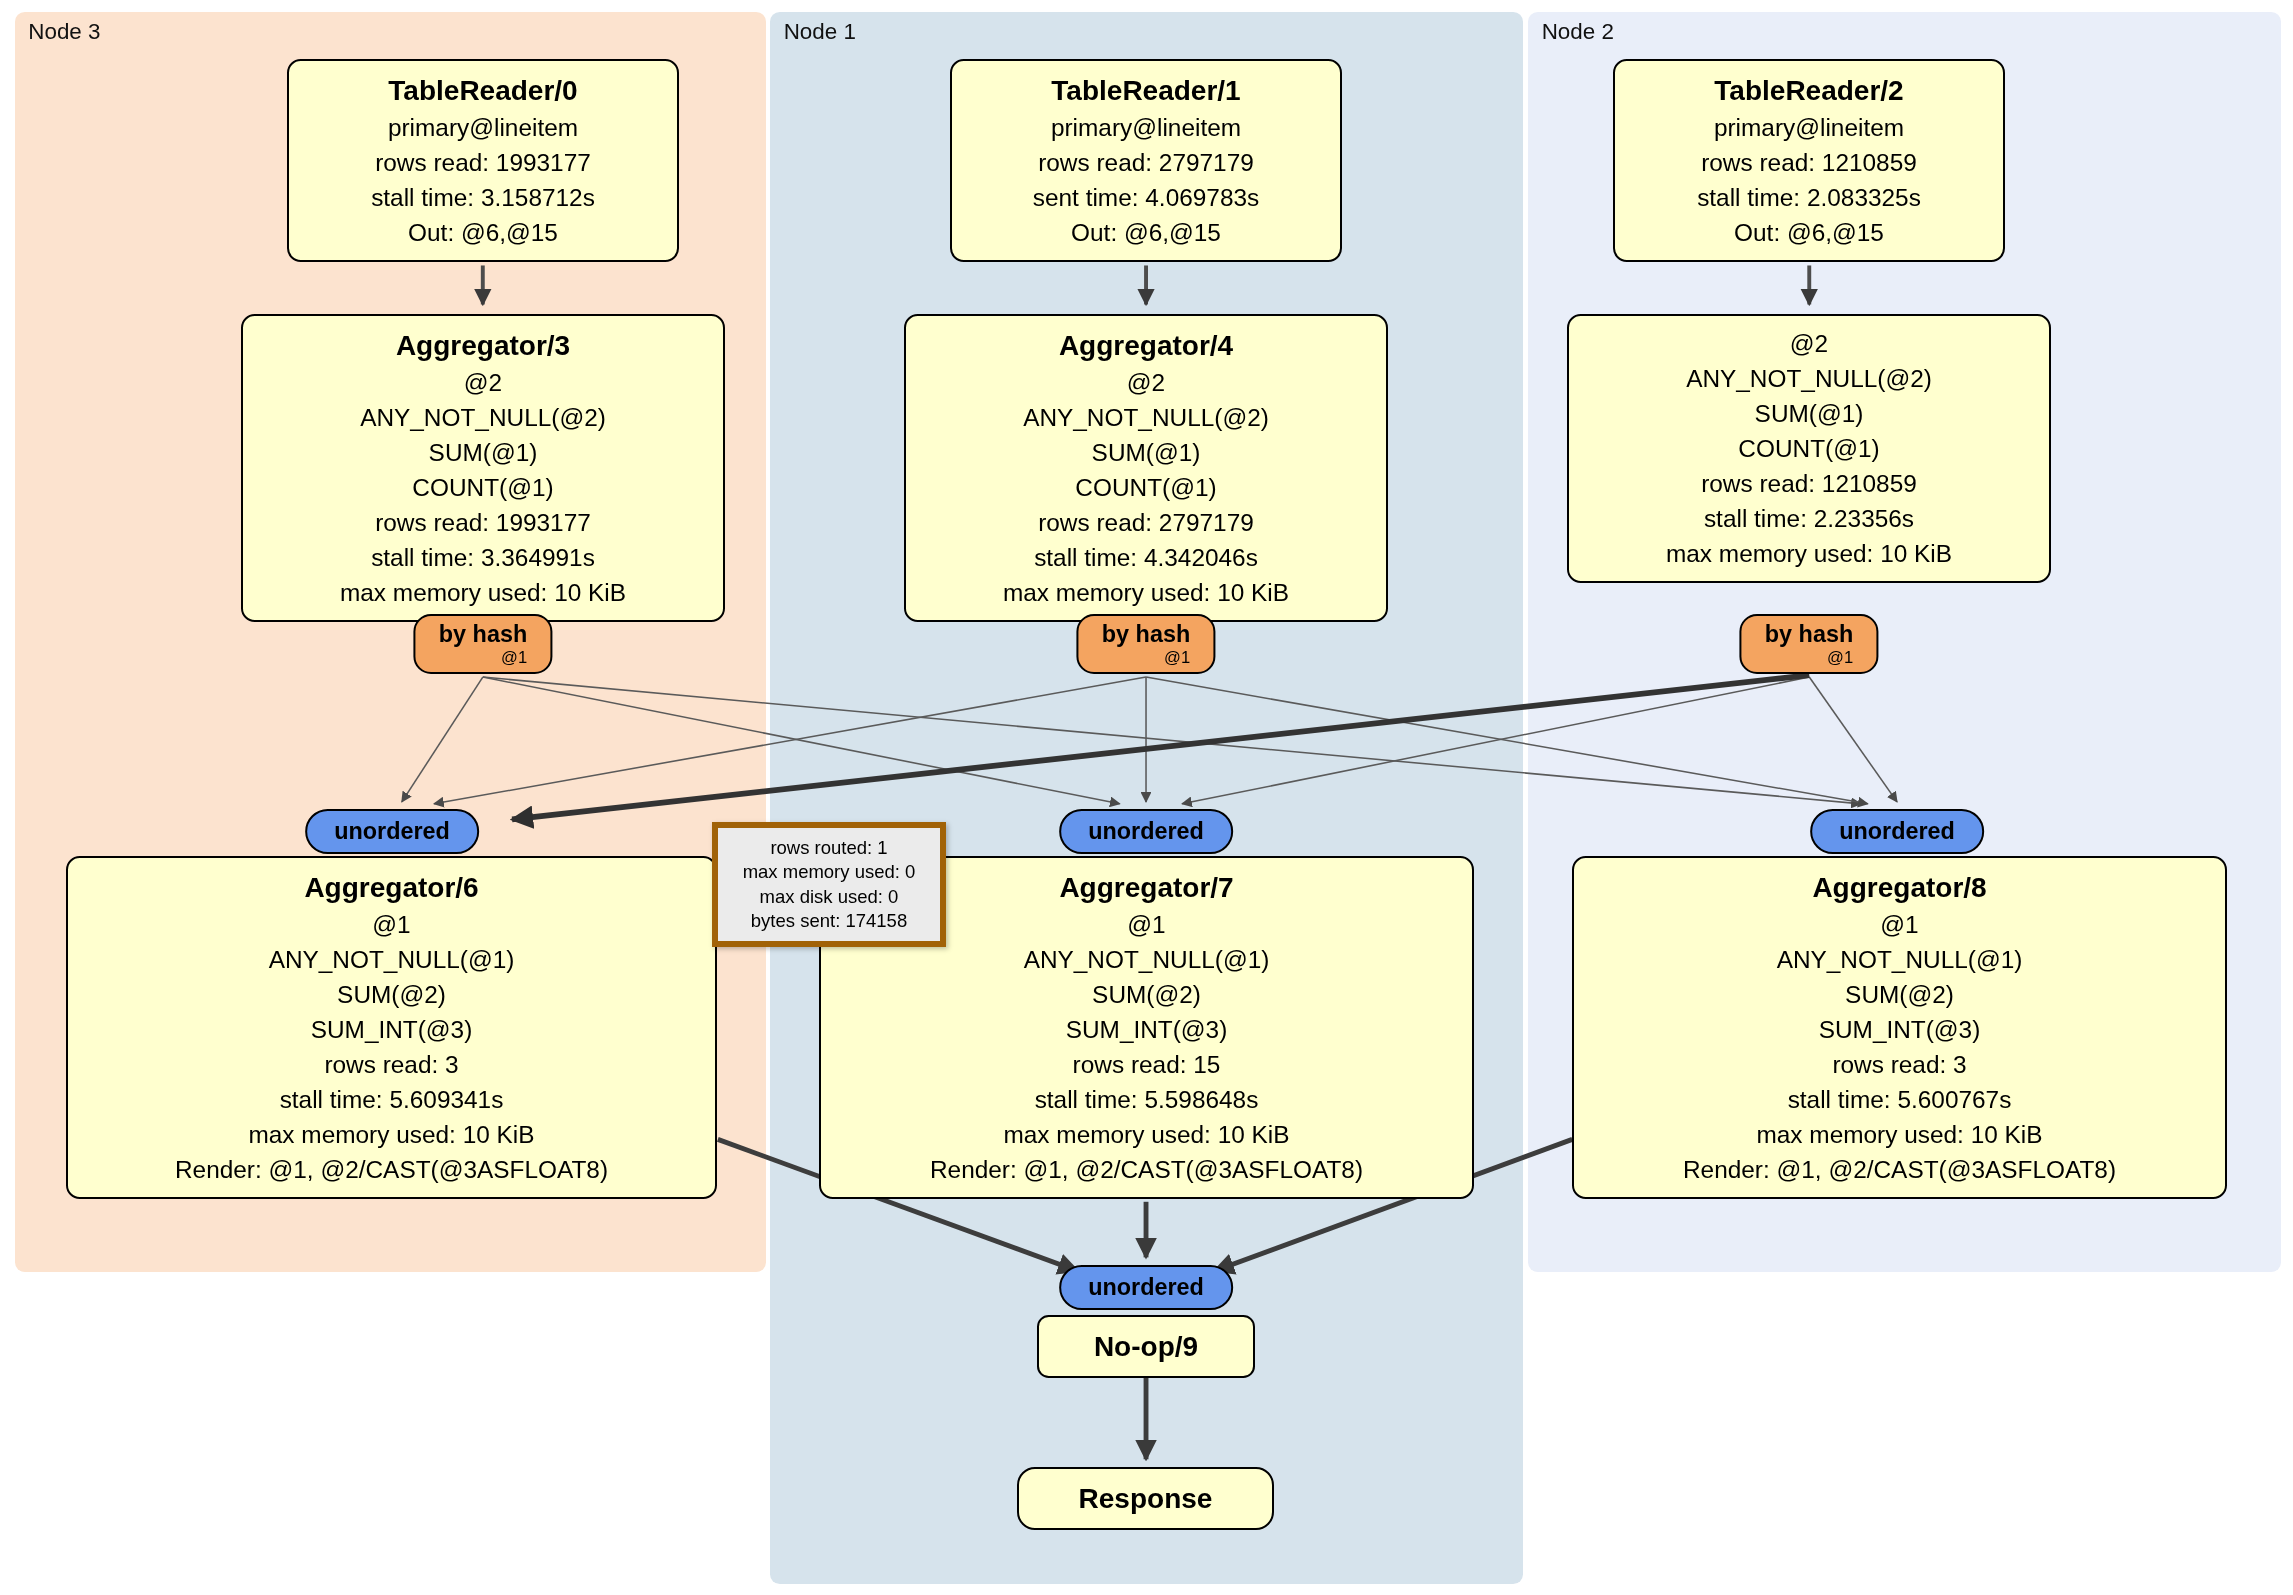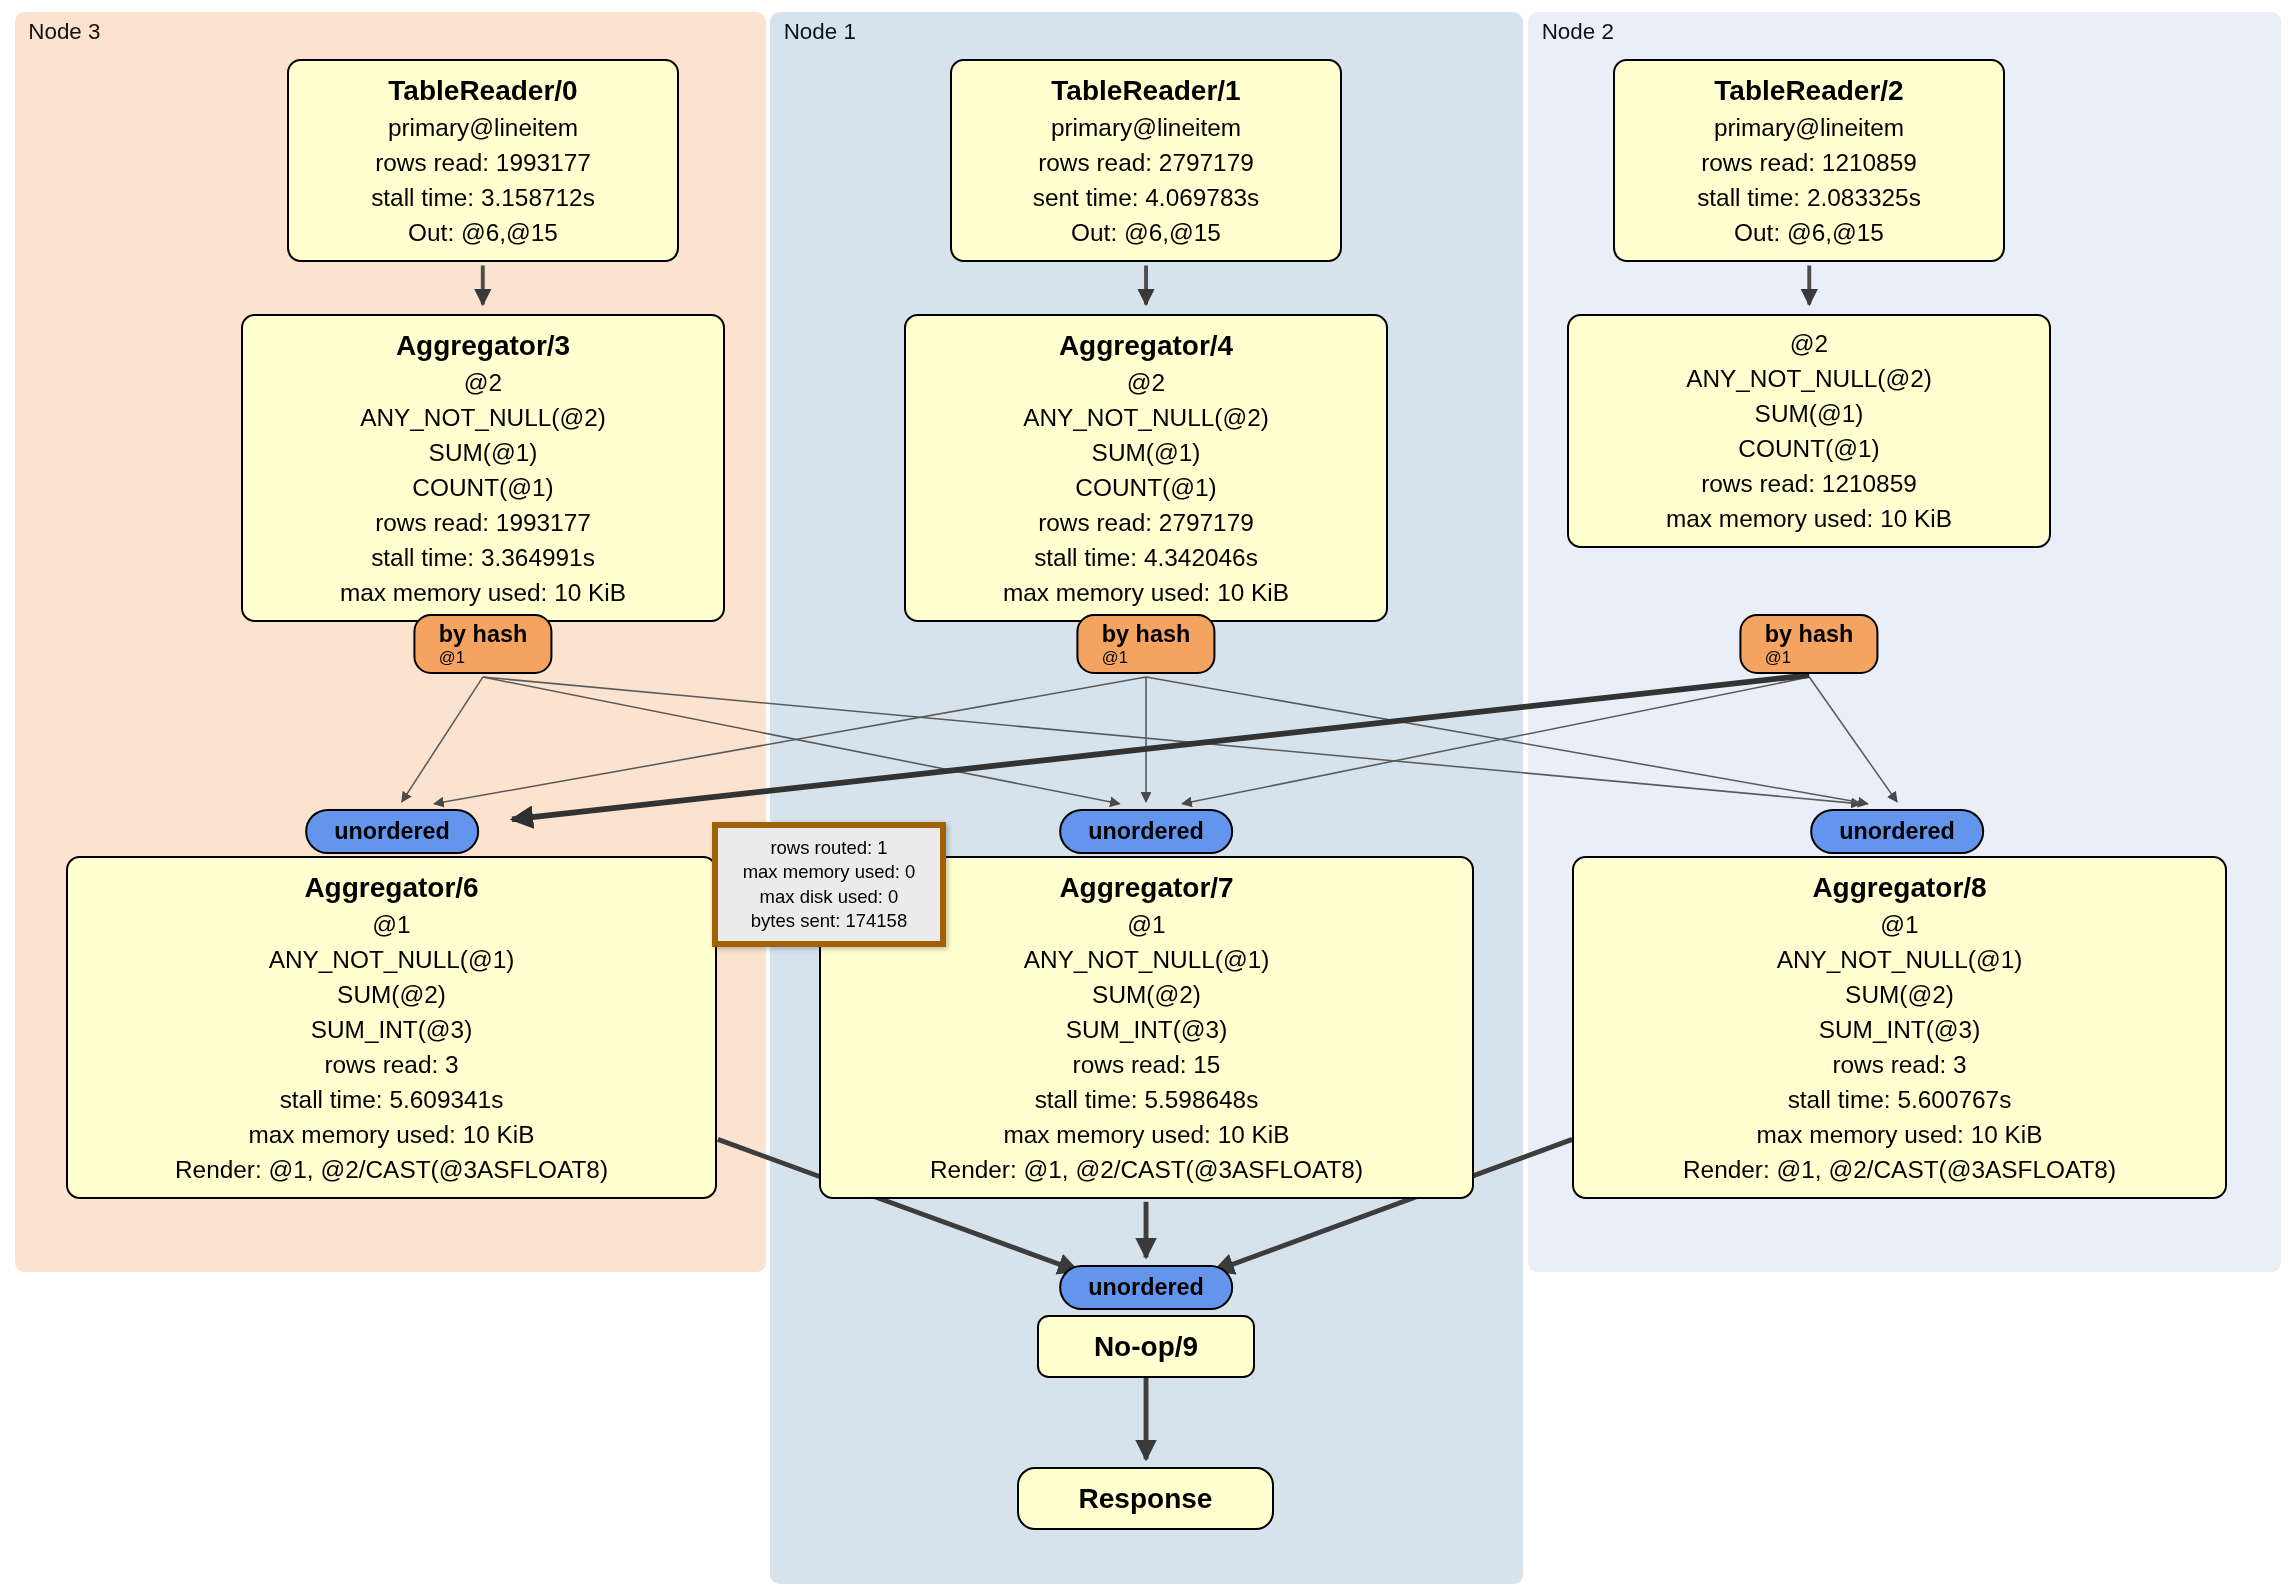--- a/index.html
+++ b/index.html
@@ -14,21 +14,21 @@
 
   .box {
     position: absolute; z-index: 2;
     background: var(--box-fill, #ffffcf);
     border: 2px solid #000; border-radius: 13.7px;
     padding: 9.8px 13.7px; text-align: center;
   }
   .box-title { font-size: 28px; font-weight: bold; line-height: 39px; white-space: nowrap; }
   .box-lines div { font-size: 24.4px; line-height: 35px; white-space: nowrap; }
 
-  .pill { position: absolute; z-index: 2; transform: translateX(-50%); border: 2px solid #000; text-align: left; }
+  .pill { position: absolute; z-index: 2; transform: translateX(-50%); border: 2px solid #000; text-align: right; }
   .router { background: var(--router-fill, #f4a460); border-radius: 17.6px; padding: 4.9px 23.4px; }
   .router-label { font-size: 23.4px; font-weight: bold; line-height: 27px; white-space: nowrap; }
   .router-detail { font-size: 16.6px; line-height: 19.5px; }
   .sync { background: var(--sync-fill, #6495ed); border-radius: 25px; padding: 5.9px 27px;
           font-size: 23.4px; font-weight: bold; line-height: 29px; white-space: nowrap; }
 
   .noop-box, .response-box { border-radius: 11.7px; }
 
   .tooltip {
     position: absolute; z-index: 5;
@@ -182,20 +182,21 @@
         <div>Out: @6,@15</div>
       </div>
   </div>
   <div class="box" style="left:1567px; top:314px; width:484px;">
     <div class="box-lines">
         <div>@2</div>
         <div>ANY_NOT_NULL(@2)</div>
         <div>SUM(@1)</div>
         <div>COUNT(@1)</div>
         <div>rows read: 1210859</div>
+        <div>stall time: 2.23356s</div>
         <div>max memory used: 10 KiB</div>
       </div>
   </div>
   <div class="pill router" style="left:1809px; top:614px;">
     <div class="router-label">by hash</div>
     <div class="router-detail">@1</div>
   </div>
   <div class="pill sync" style="left:1897px; top:809px;">unordered</div>
   <div class="box" style="left:1572px; top:856px; width:655px;">
     <div class="box-title">Aggregator/8</div>

